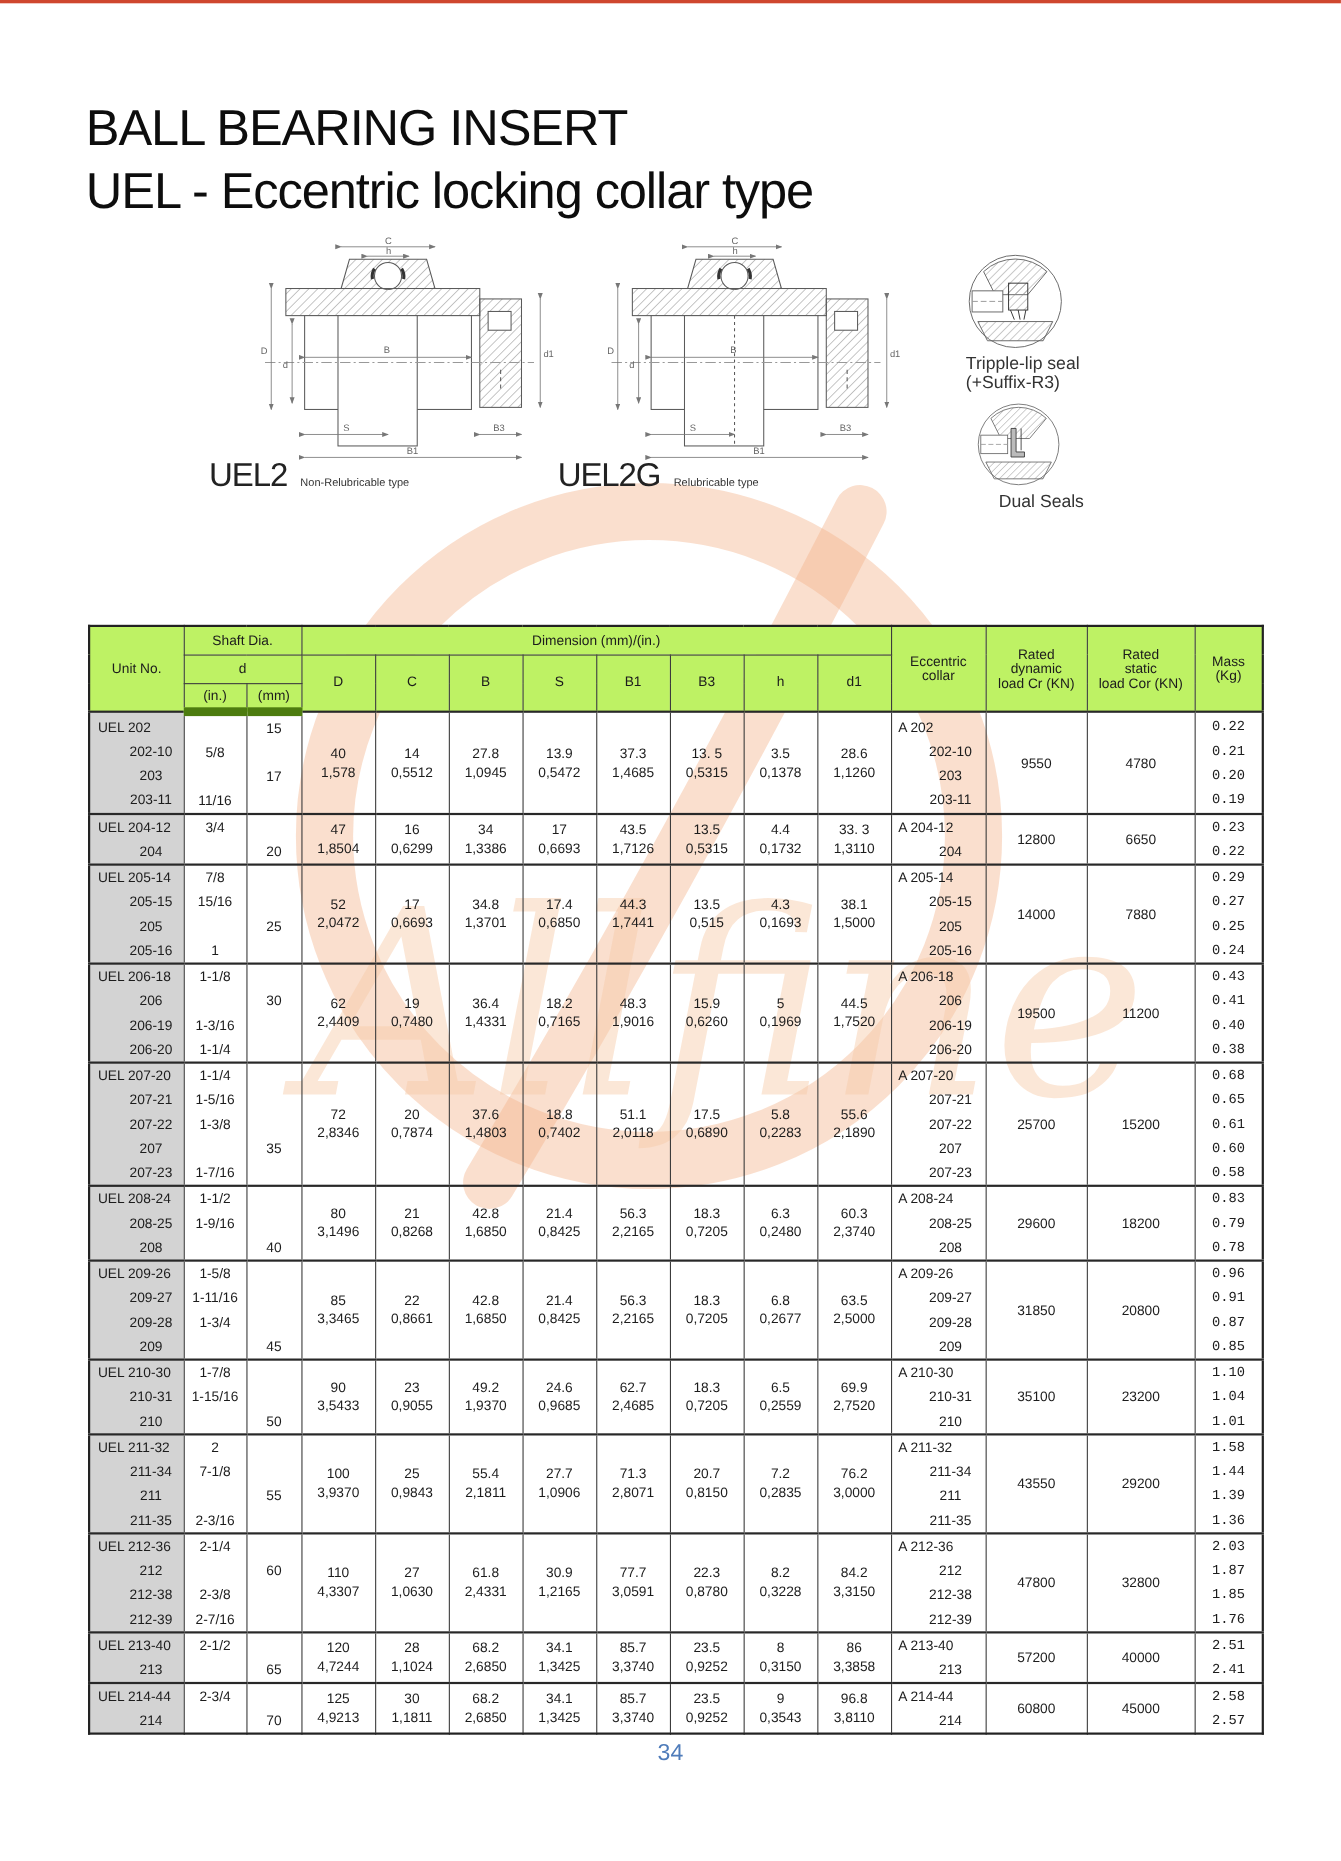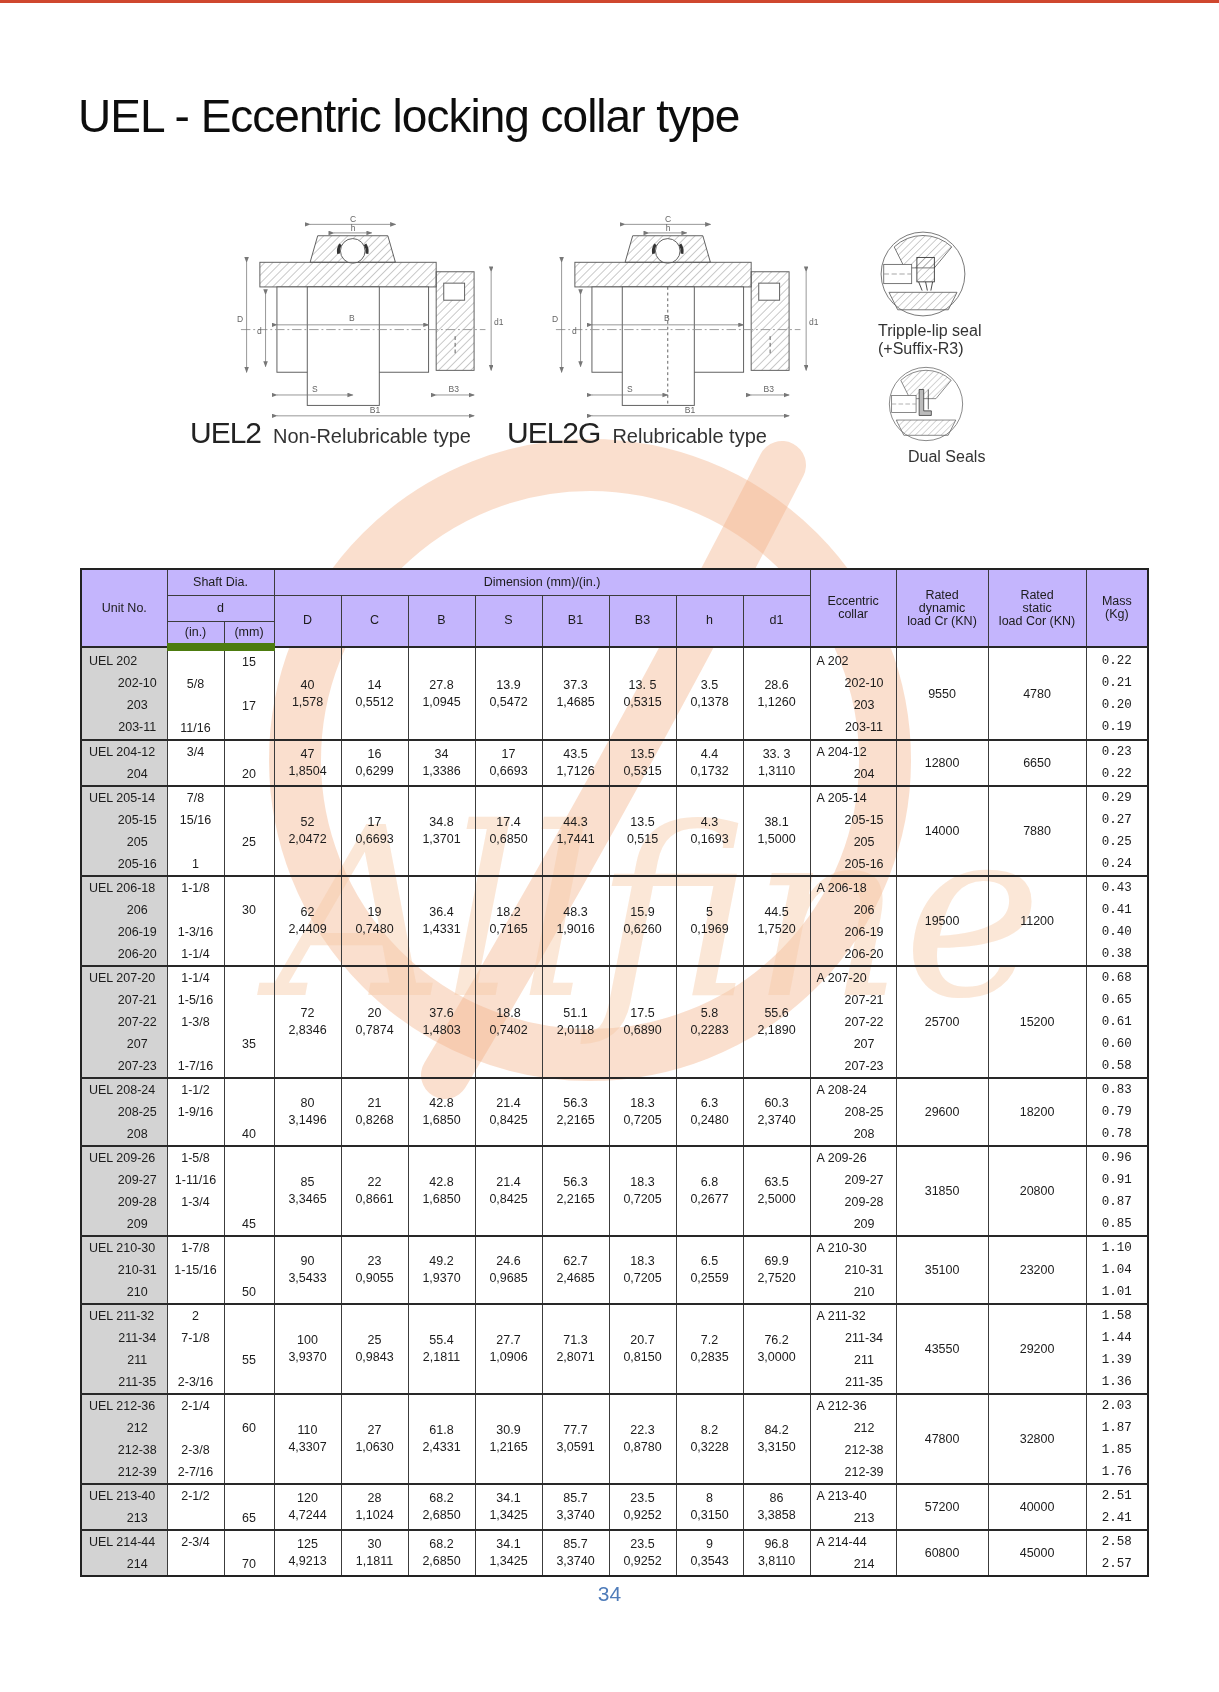--- a/index.html
+++ b/index.html
@@ -7,31 +7,31 @@
     width:1219px; height:1692px; position:relative; background:#ffffff;
     font-family:"Liberation Sans", sans-serif; color:#1a1a1a; overflow:hidden;
   }
   .topline { position:absolute; top:0; left:0; width:1219px; height:3px; }
   .title { position:absolute; left:78px; top:88px; font-size:46px; line-height:57px;
            letter-spacing:-1px; color:#0d0d0d; white-space:nowrap; }
   
   .diagram { position:absolute; }
   .model-row { position:absolute; display:flex; align-items:baseline; gap:12px; white-space:nowrap; }
   .model-name { font-size:30px; letter-spacing:-1px; color:#222; }
-  .model-type { font-size:20px; color:#333; }
+  .model-type { font-size:10px; color:#333; }
   .seal-label { position:absolute; font-size:16px; color:#333; white-space:nowrap; }
   svg text.dim { font-size:9px; fill:#666; font-family:"Liberation Sans", sans-serif; }
   
   .watermark { position:absolute; left:0; top:430px; z-index:0; }
   
   table.spec { position:absolute; left:80px; top:568px; z-index:1;
                border-collapse:collapse; table-layout:fixed; width:1067px;
                border:2px solid #222; font-size:12.5px; color:#1c1c1c; }
   .spec th, .spec td { border:1px solid #3c3c3c; padding:0; }
-  .spec thead th { background:#c4b5fd; font-weight:normal; line-height:13px; padding:1px 2px; }
+  .spec thead th { background:#bef264; font-weight:normal; line-height:13px; padding:1px 2px; }
   .spec thead tr { height:26px; }
   .spec thead tr:last-child th { border-bottom:8px solid #4d7c0f; }
   .spec tbody td { vertical-align:middle; background:transparent; }
   .unit-cell { background:#d3d3d3 !important; }
   .line { height:22px; line-height:22px; overflow:hidden; }
   .unit-cell .line { text-align:center; padding-left:26px; }
   .unit-cell .line.first { text-align:left; padding-left:7px; }
   .center-cell .line { text-align:center; }
   .dim-cell { text-align:center; line-height:17px; }
   .collar-cell .line { text-align:center; padding-left:22px; }
@@ -41,20 +41,21 @@
   .group-row td { border-top:2px solid #282828; }
   .pagenum { position:absolute; left:0; top:1582px; width:1219px; text-align:center;
              font-size:21px; color:#4f7cba; }
 </style>
 </head>
 <body>
 
 <div class="topline" style="background: rgb(207, 71, 46);"></div>
 
 <div class="title">
+  <div>BALL BEARING INSERT</div>
   <div>UEL - Eccentric locking collar type</div>
 </div>
 
 <svg class="watermark" width="1219" height="720" viewBox="0 0 1219 720">
   <g fill="none" stroke="#f2b28b" stroke-opacity="0.42">
     <circle cx="590" cy="330" r="295" stroke-width="52"></circle>
     <path d="M 445,645 Q 610,370 782,35" stroke-width="48" stroke-linecap="round"></path>
   </g>
   <text x="275" y="565" font-size="235" font-style="italic" font-family="'DejaVu Serif', serif" fill="#f6c9a6" fill-opacity="0.45">Allfine</text>
 </svg>

